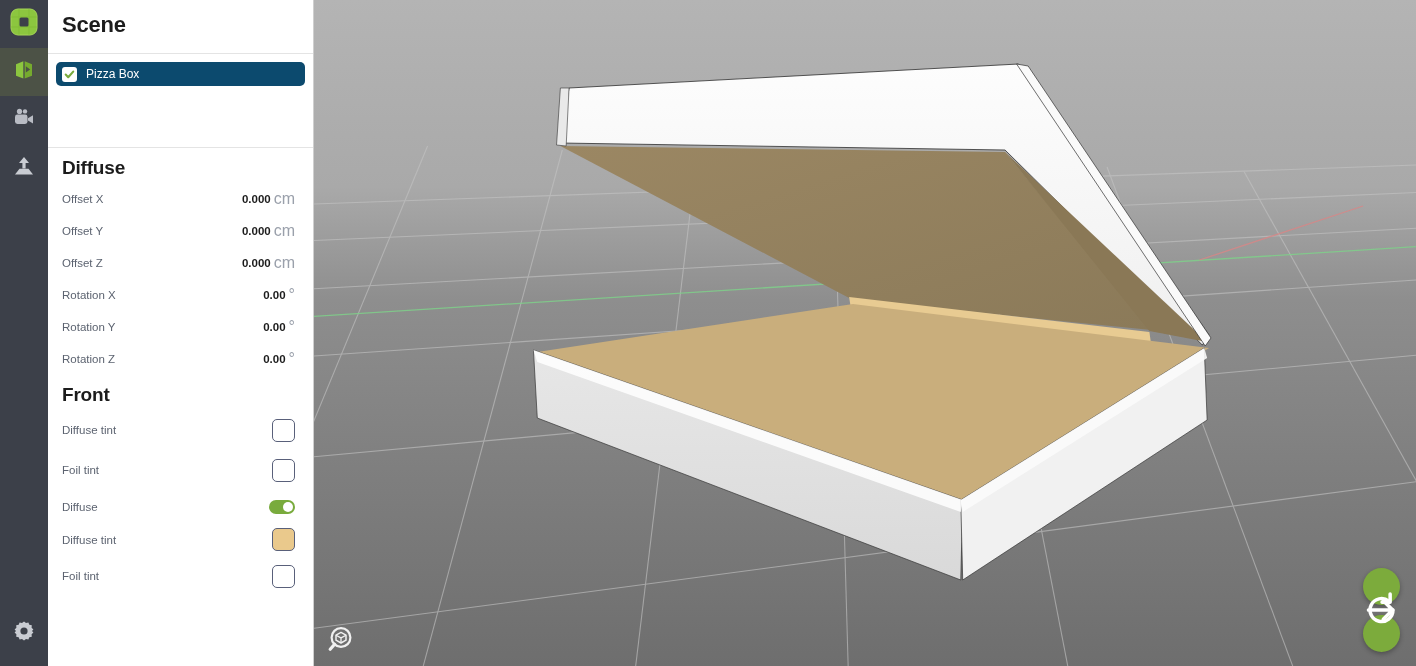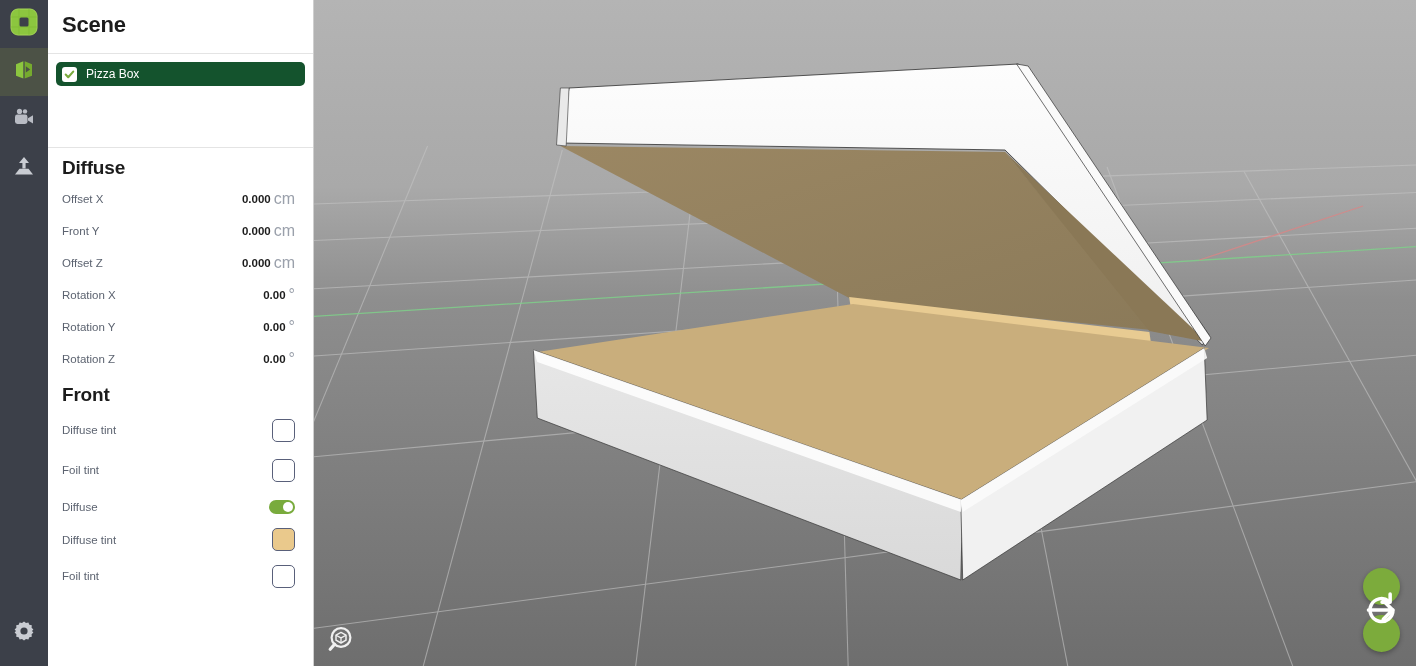--- a/index.html
+++ b/index.html
@@ -38,21 +38,21 @@
     position: relative;
   }
   .panel-title {
     font-size: 22px; font-weight: bold; color: #1c1c1c;
     padding: 12px 0 0 14px; letter-spacing: -0.2px;
   }
   .divider { height: 1px; background: #e4e4e4; margin-top: 15px; }
   .scene-list { padding: 8px 8px 0 8px; }
   .scene-item {
     height: 24px; border-radius: 5px;
-    background: #14532d;
+    background: #0c4a6e;
     display: flex; align-items: center; gap: 9px;
     padding: 8px 6px; cursor: pointer;
   }
   .scene-check {
     width: 15px; height: 15px; border-radius: 3px;
     background: #ffffff;
     display: flex; align-items: center; justify-content: center;
     flex: none;
   }
   .scene-label { font-size: 12px; color: #ffffff; }
@@ -193,21 +193,21 @@
     <div class="divider" style="margin-top:0"></div>
 
     <div class="section-title">Diffuse</div>
 
     <div class="prop-row">
       <span class="prop-label">Offset X</span>
       <span class="prop-value">0.000</span>
       <span class="prop-unit">cm</span>
     </div>
     <div class="prop-row">
-      <span class="prop-label">Front Y</span>
+      <span class="prop-label">Offset Y</span>
       <span class="prop-value">0.000</span>
       <span class="prop-unit">cm</span>
     </div>
     <div class="prop-row">
       <span class="prop-label">Offset Z</span>
       <span class="prop-value">0.000</span>
       <span class="prop-unit">cm</span>
     </div>
     <div class="prop-row">
       <span class="prop-label">Rotation X</span>

